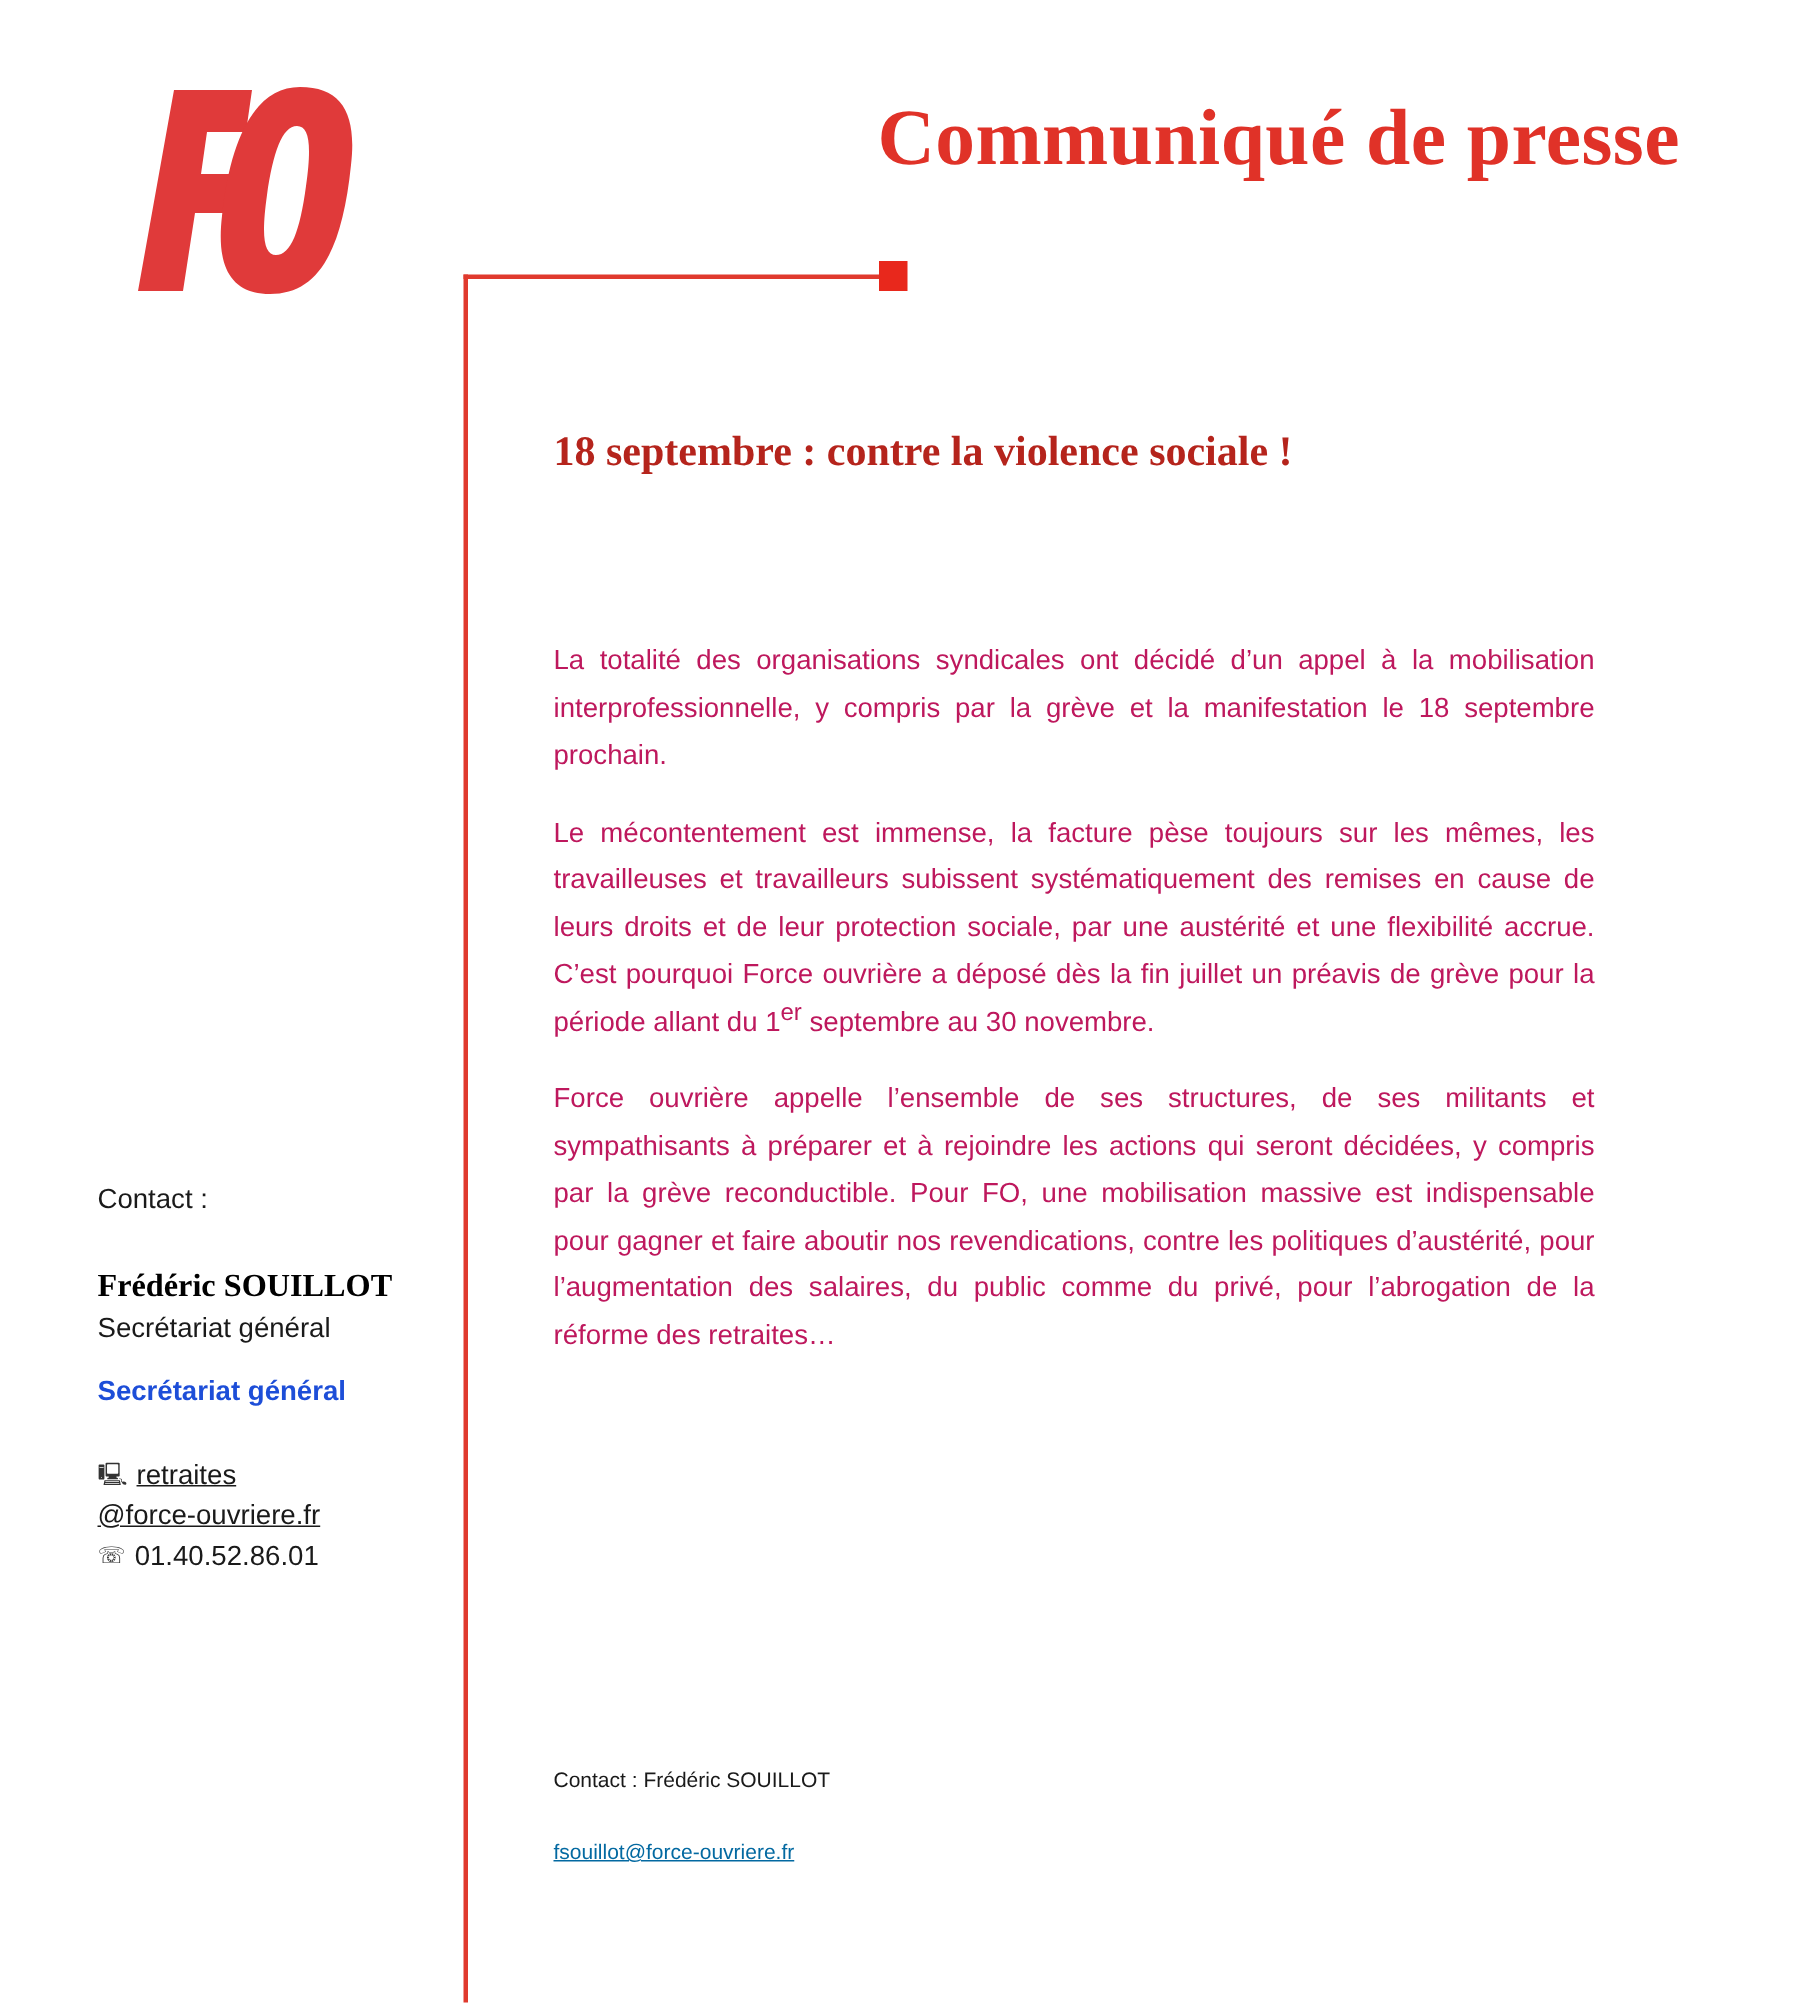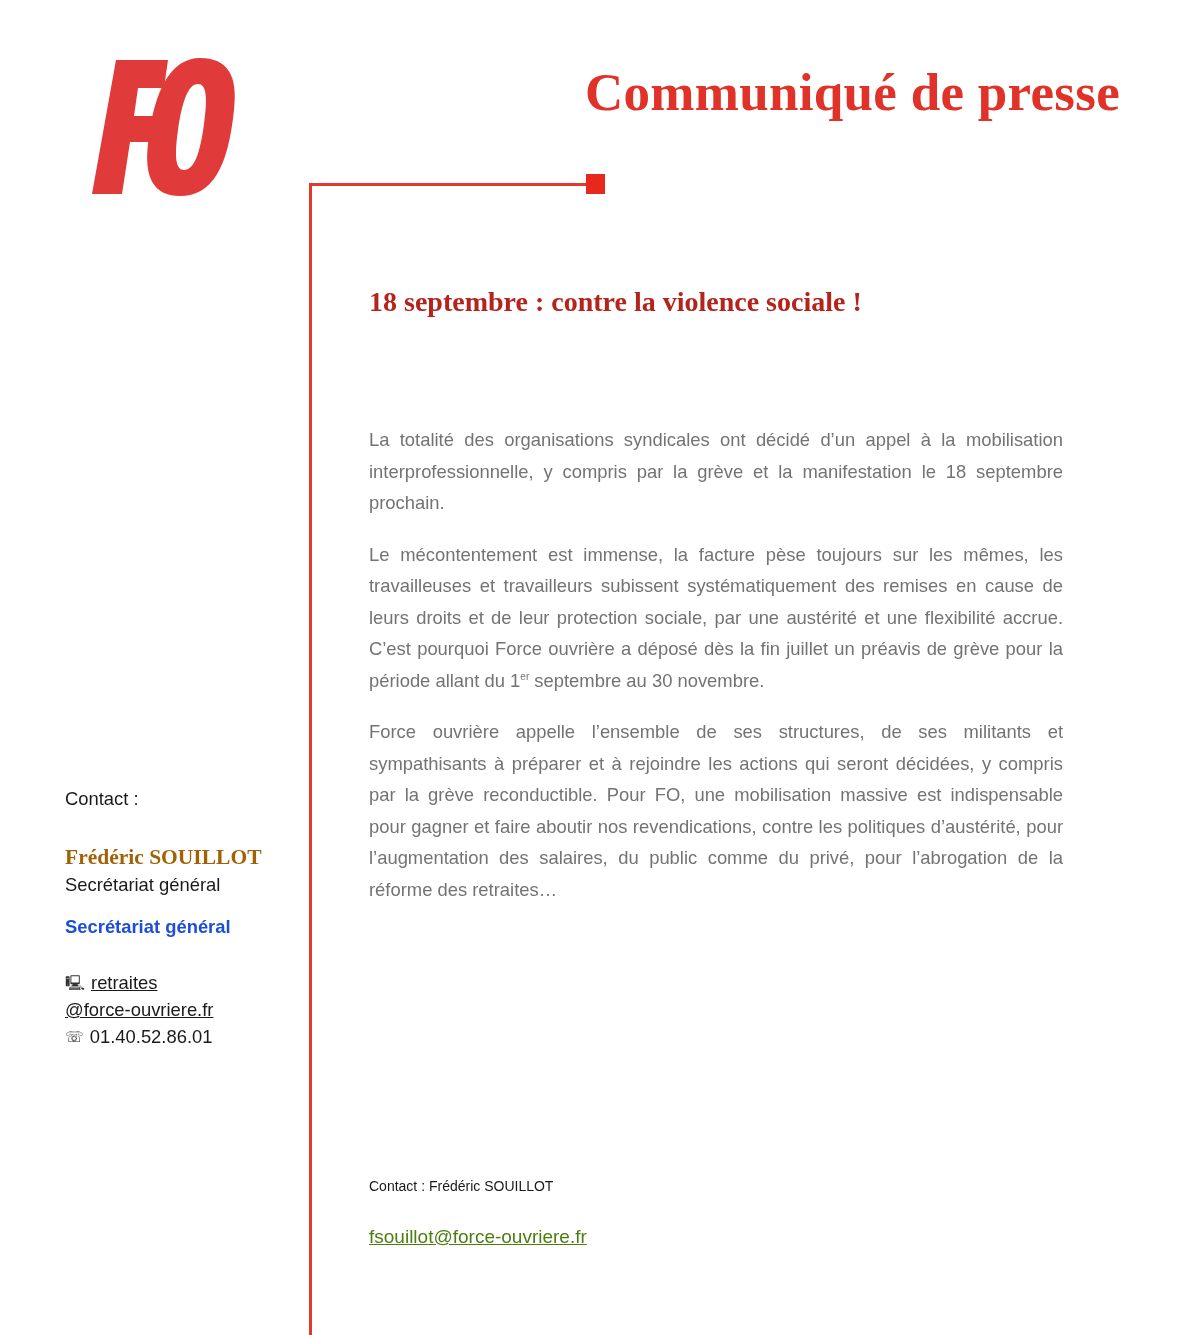--- a/index.html
+++ b/index.html
@@ -69,48 +69,48 @@
       color: #b5241c;
       white-space: nowrap;
     }
     .body-text {
       position: absolute;
       left: 369px;
       top: 424px;
       width: 694px;
       font-size: 18.4px;
       line-height: 31.5px;
-      color: #737373;
+      color: #be185d;
     }
     .body-text p {
       margin: 0 0 20px 0;
       text-align: justify;
     }
     .body-text p.last-para {
       margin-bottom: 0;
     }
     sup {
-      font-size: 10px;
+      font-size: 16px;
       line-height: 0;
       vertical-align: super;
     }
     .contact-line {
       position: absolute;
       left: 369px;
       top: 1178px;
       font-size: 14px;
       color: #1a1a1a;
       white-space: nowrap;
     }
     .contact-email {
       position: absolute;
       left: 369px;
       top: 1226px;
-      font-size: 19px;
-      color: #4d7c0f;
+      font-size: 14px;
+      color: #0369a1;
       text-decoration: underline;
       white-space: nowrap;
     }
     .sidebar {
       position: absolute;
       left: 65px;
       top: 788px;
       width: 240px;
       font-size: 18.4px;
       color: #1a1a1a;
@@ -122,21 +122,21 @@
       white-space: nowrap;
     }
     .sb-name {
       position: absolute;
       top: 57px;
       left: 0;
       font-family: "Liberation Serif", "DejaVu Serif", serif;
       font-weight: bold;
       font-size: 21.5px;
       white-space: nowrap;
-      color: #a16207;
+      color: #000000;
     }
     .sb-role {
       position: absolute;
       top: 86px;
       left: 0;
       white-space: nowrap;
     }
     .sb-dept {
       position: absolute;
       top: 128px;

